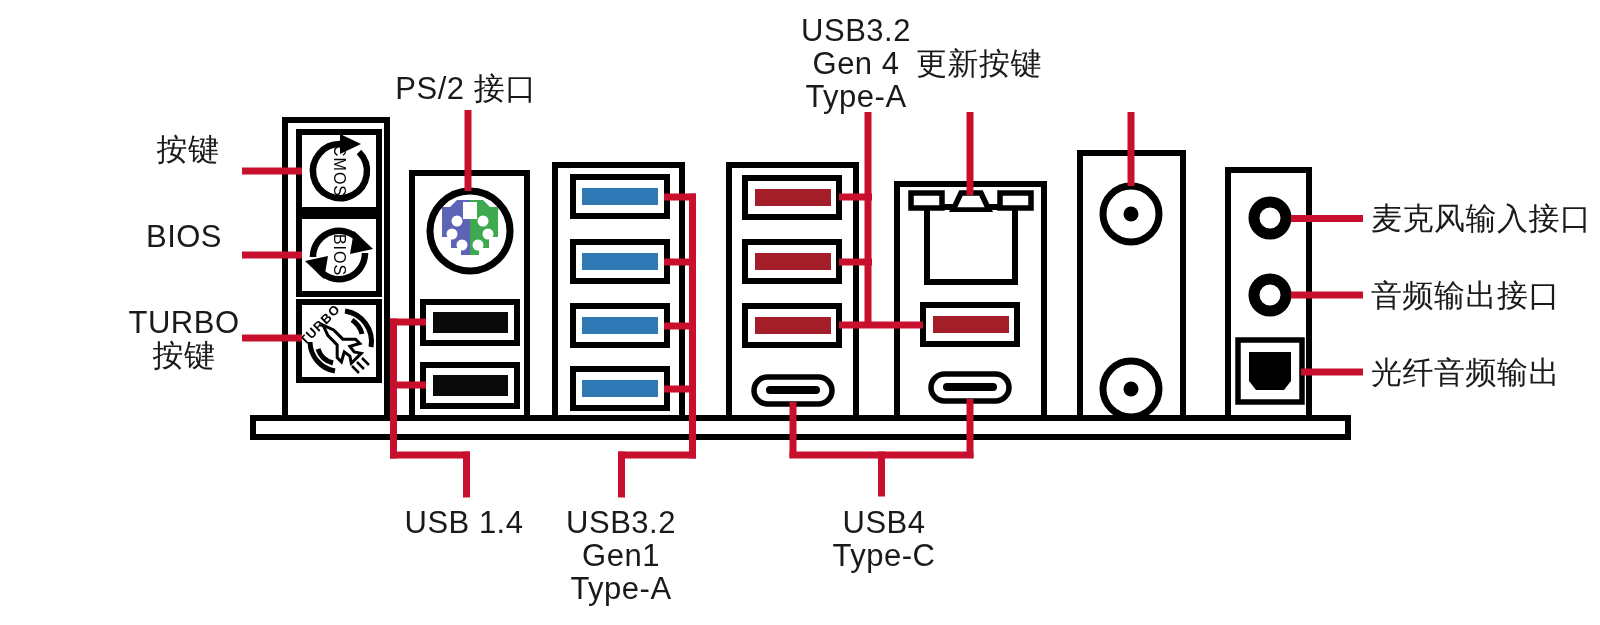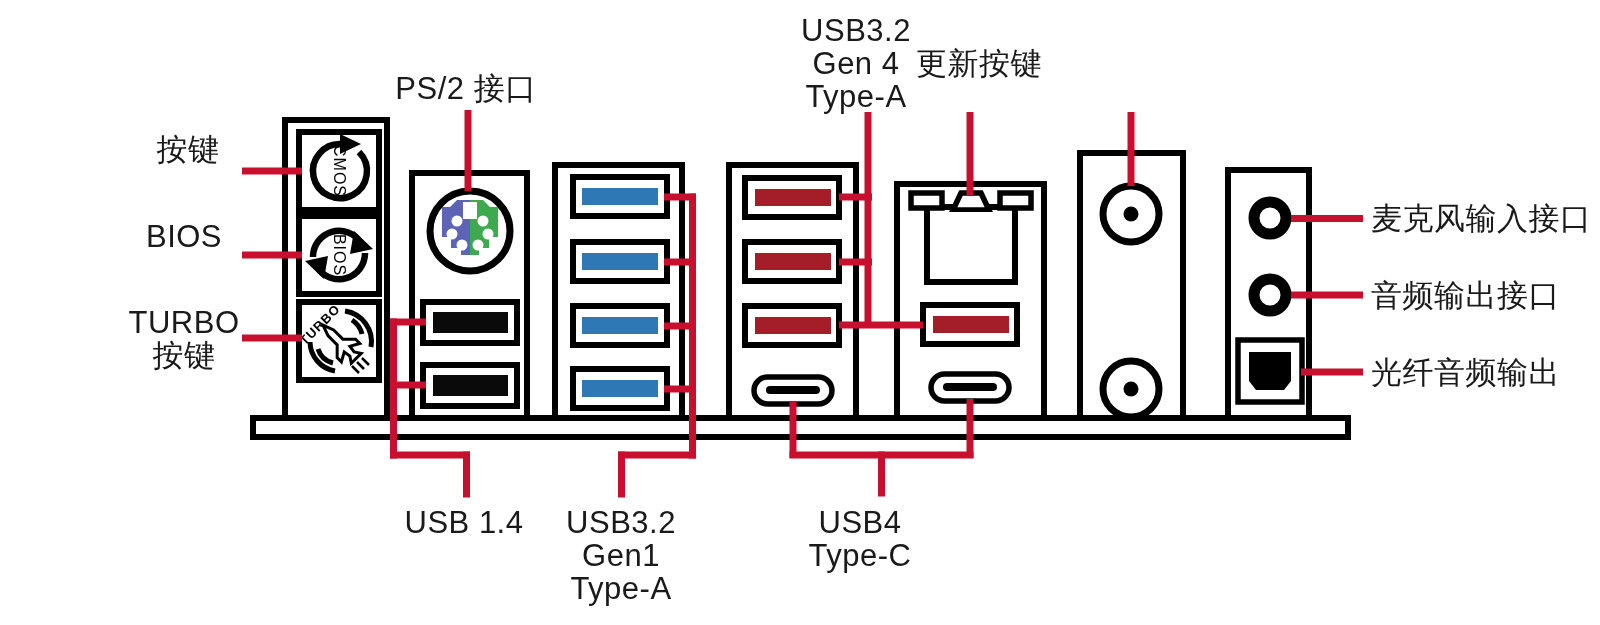--- a/index.html
+++ b/index.html
@@ -244,21 +244,21 @@
   <div class="lbl c" style="left:464px;top:506px">
     <div>USB 1.4</div>
   </div>
 
   <div class="lbl c" style="left:621px;top:506px">
     <div>USB3.2</div>
     <div>Gen1</div>
     <div>Type-A</div>
   </div>
 
-  <div class="lbl c" style="left:860px;top:506px">
+  <div class="lbl c" style="left:884px;top:506px">
     <div>USB4</div>
     <div>Type-C</div>
   </div>
 
   <div class="lbl r" style="left:1371px;top:202px">
     <div>麦克风输入接口</div>
   </div>
 
   <div class="lbl r" style="left:1371px;top:279px">
     <div>音频输出接口</div>

